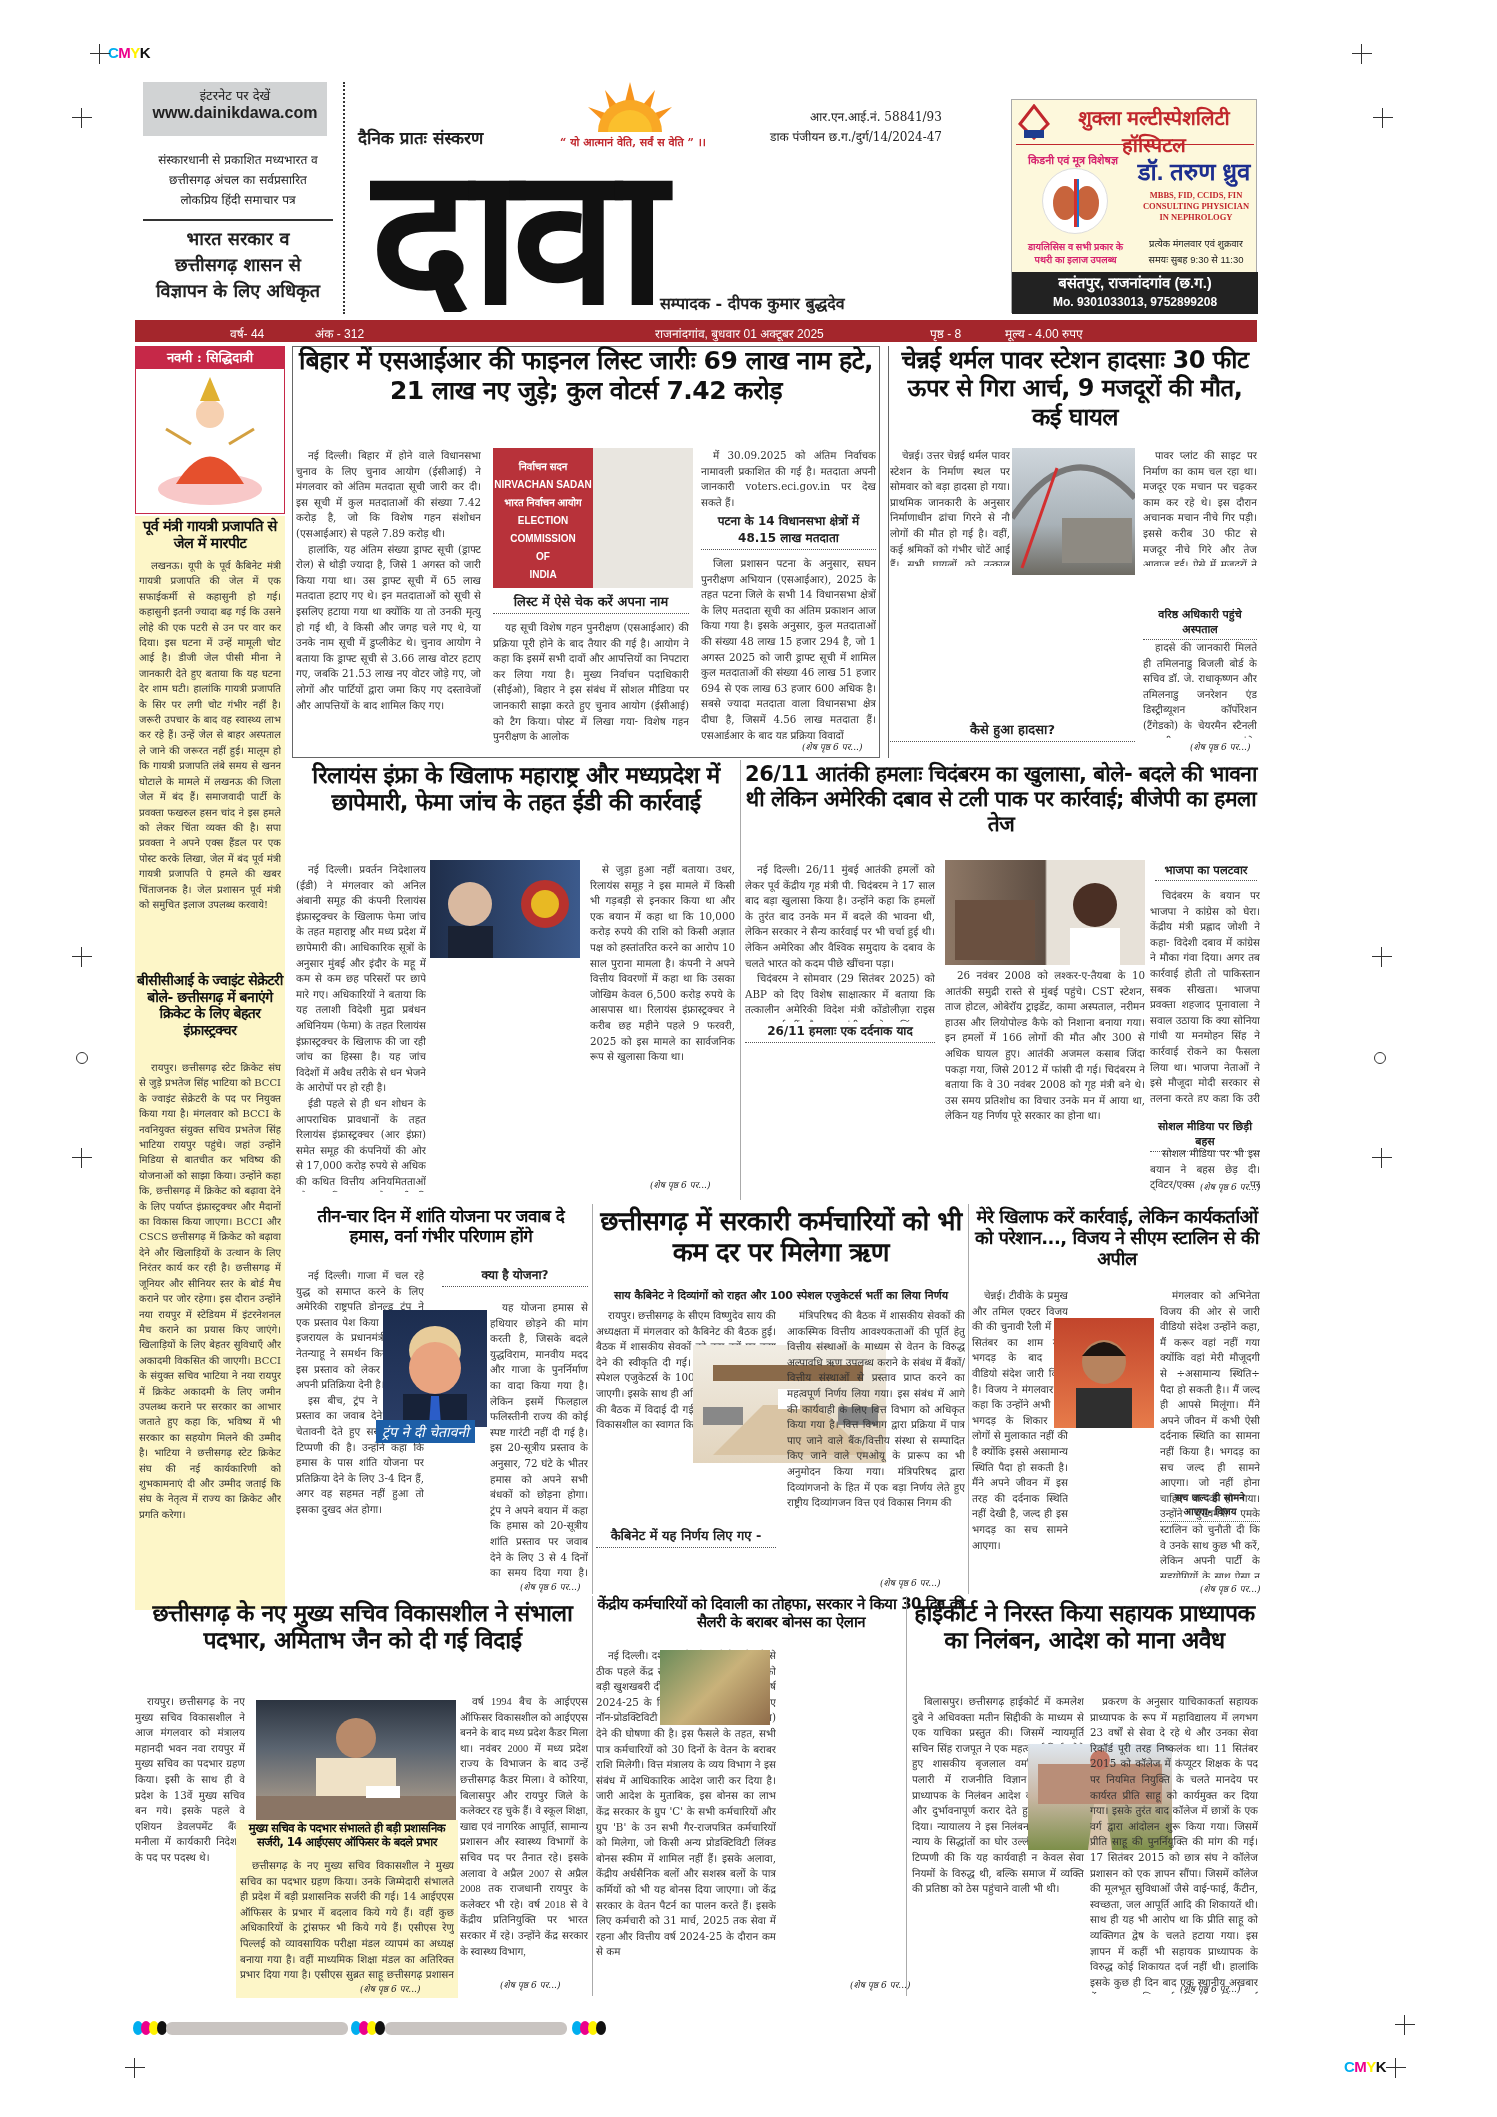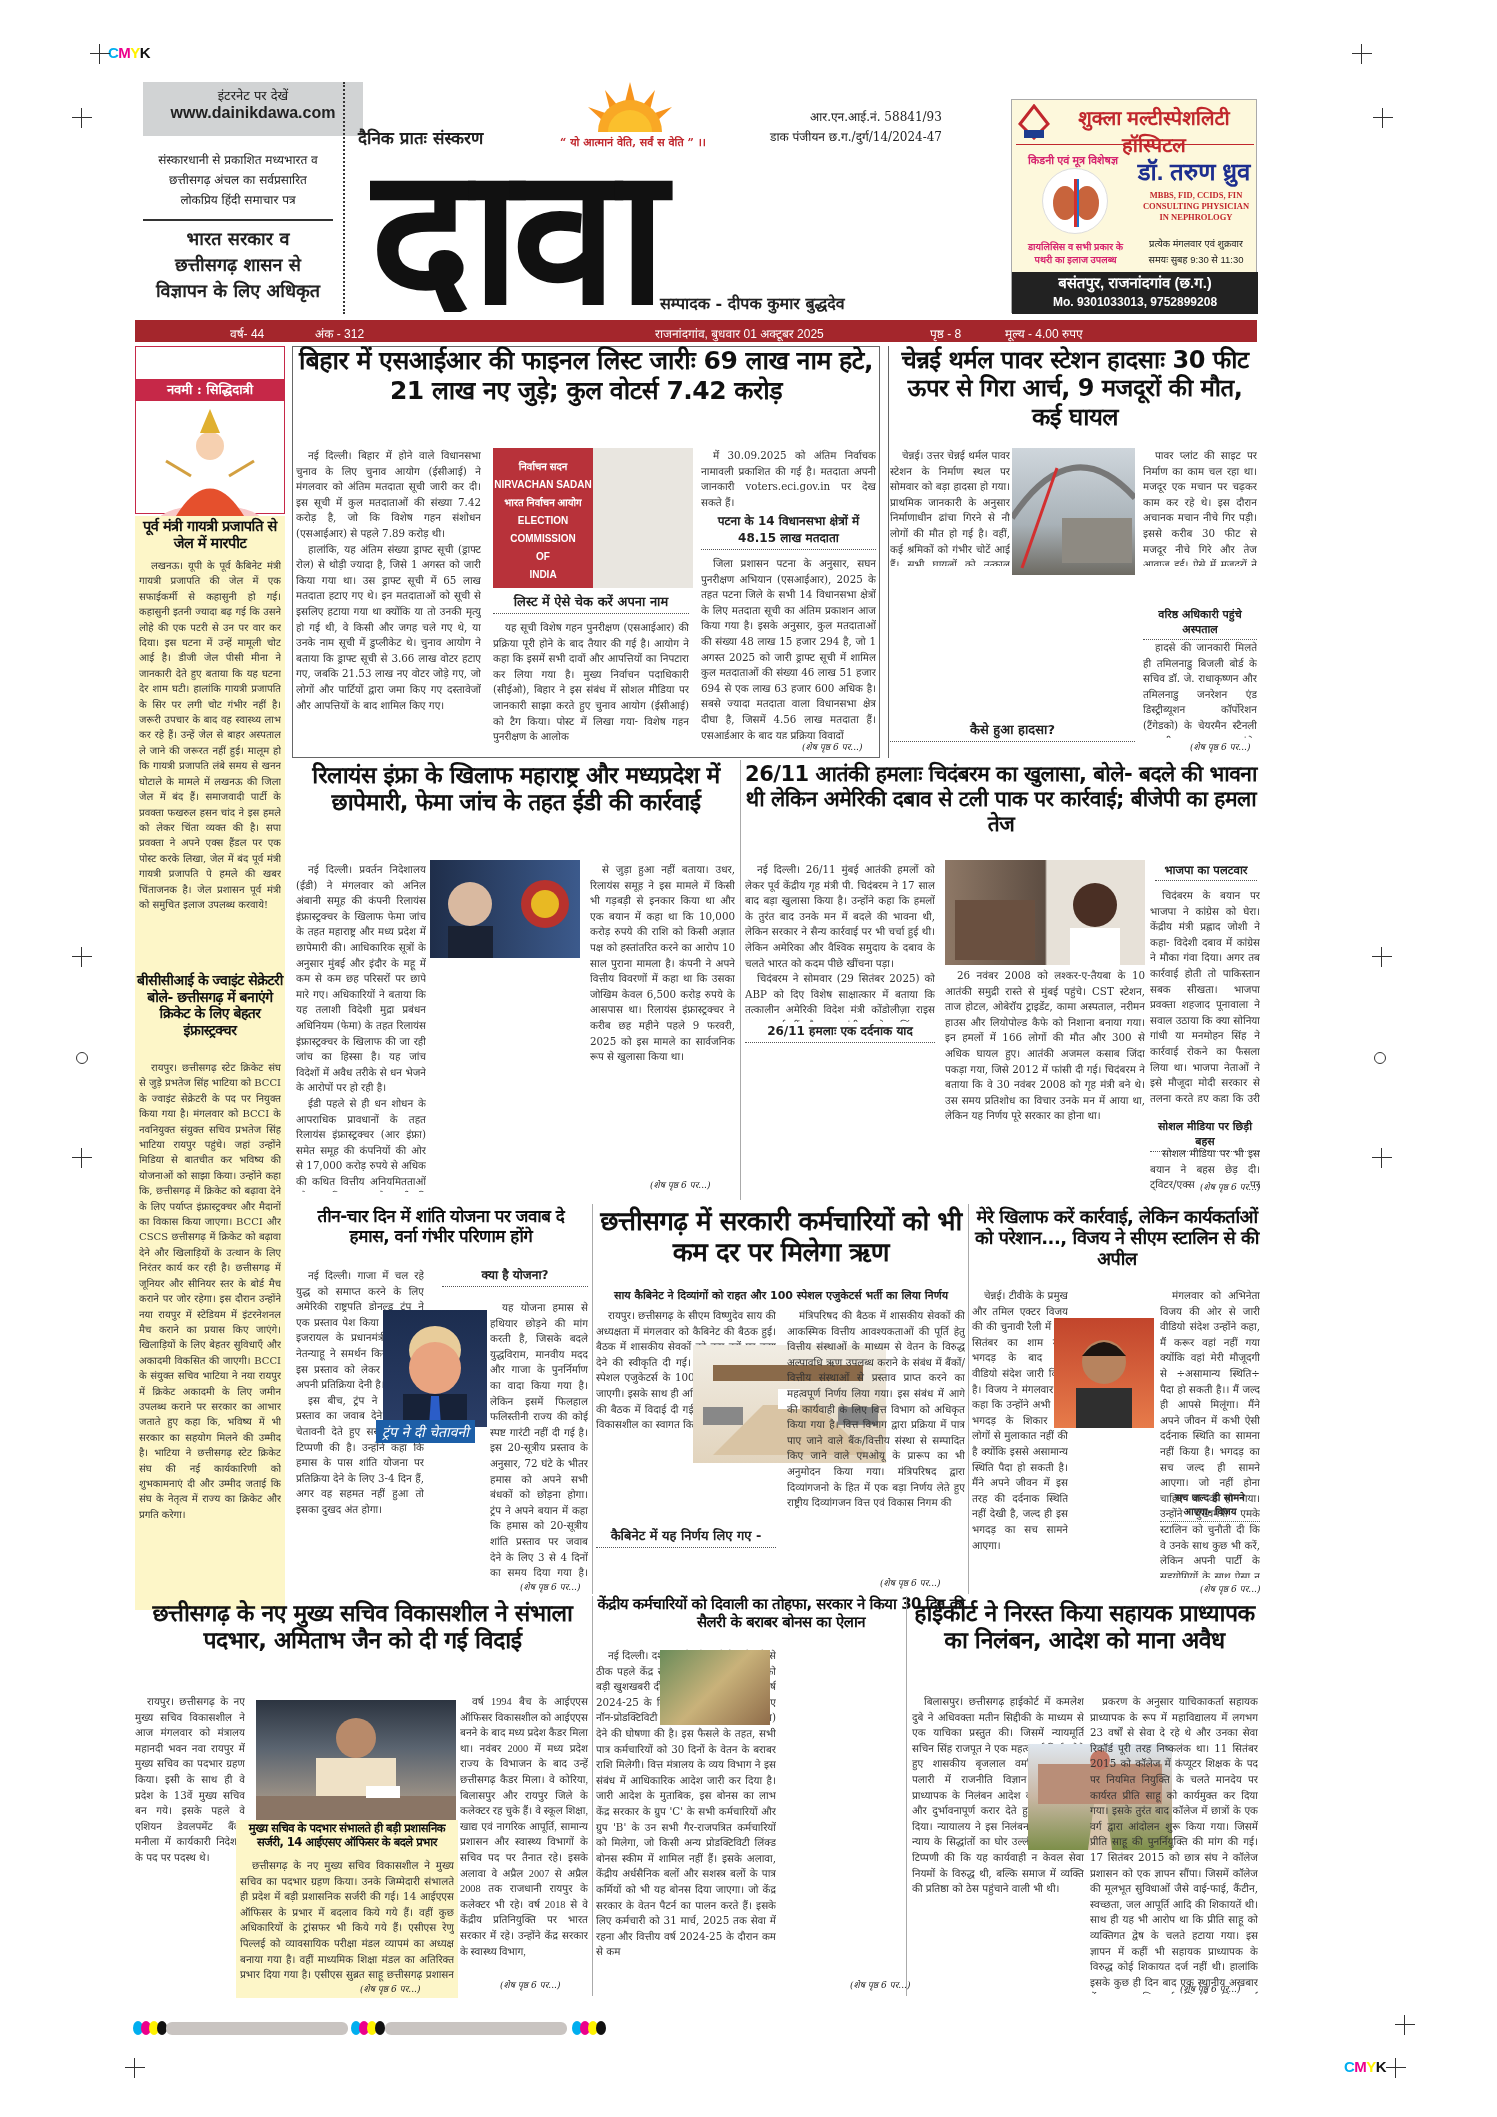--- a/index.html
+++ b/index.html
@@ -57,21 +57,21 @@
 <div class="crosshair" style="left:72px;top:1148px;"></div>
 <div class="reg-circle" style="left:1374px;top:1052px;"></div>
 <div class="reg-circle" style="left:76px;top:1052px;"></div>
 <div class="crosshair" style="left:1395px;top:2015px;"></div>
 <div class="crosshair" style="left:1386px;top:2058px;"></div>
 <div class="crosshair" style="left:125px;top:2058px;"></div>
 <div class="abs cmyk" style="left:1344px;top:2058px;">
   <span class="c">C</span><span class="m">M</span><span class="y">Y</span><span class="k">K</span>
 </div>
 
-<div class="abs web-box" style="left:143px;top:82px;width:220px;height:54px;">
+<div class="abs web-box" style="left:143px;top:82px;width:184px;height:54px;">
   <div class="l1">इंटरनेट पर देखें</div>
   <div class="l2">www.dainikdawa.com</div>
 </div>
 <div class="abs tag1" style="left:140px;top:150px;width:196px;">
   <div>संस्कारधानी से प्रकाशित मध्यभारत व</div>
   <div>छत्तीसगढ़ अंचल का सर्वप्रसारित</div>
   <div>लोकप्रिय हिंदी समाचार पत्र</div>
 </div>
 <div class="hrule" style="left:143px;top:219px;width:190px;height:2px;background:#333;"></div>
 <div class="abs tag2" style="left:140px;top:226px;width:196px;">
@@ -139,21 +139,21 @@
 
 <div class="abs redbar" style="left:135px;top:320px;width:1122px;height:22px;">
   <span style="left:95px;">वर्ष- 44</span>
   <span style="left:180px;">अंक - 312</span>
   <span style="left:520px;">राजनांदगांव, बुधवार 01 अक्टूबर 2025</span>
   <span style="left:795px;">पृष्ठ - 8</span>
   <span style="left:870px;">मूल्य - 4.00 रुपए</span>
 </div>
 
 <div class="abs" style="left:135px;top:346px;width:150px;height:168px;border:1px solid #c62848;background:#fff;">
-  <div style="background:#c62848;color:#fff;text-align:center;font-weight:bold;font-size:13px;line-height:22px;margin-top:32px;">नवमी : सिद्धिदात्री</div>
+  <div style="background:#c62848;color:#fff;text-align:center;font-weight:bold;font-size:13px;line-height:22px;">नवमी : सिद्धिदात्री</div>
   <svg width="148" height="142">
     <ellipse cx="74" cy="120" rx="52" ry="16" fill="#f8c8c8"></ellipse>
     <path d="M40,115 Q74,60 108,115 Z" fill="#e5502d"></path>
     <circle cx="74" cy="45" r="14" fill="#f6d0b0"></circle>
     <polygon points="64,32 74,8 84,32" fill="#e0b030"></polygon>
     <line x1="30" y1="60" x2="55" y2="75" stroke="#d3a040" stroke-width="3"></line>
     <line x1="118" y1="60" x2="93" y2="75" stroke="#d3a040" stroke-width="3"></line>
   </svg>
 </div>
 <div class="abs yellow" style="left:135px;top:516px;width:150px;height:1094px;"></div>

